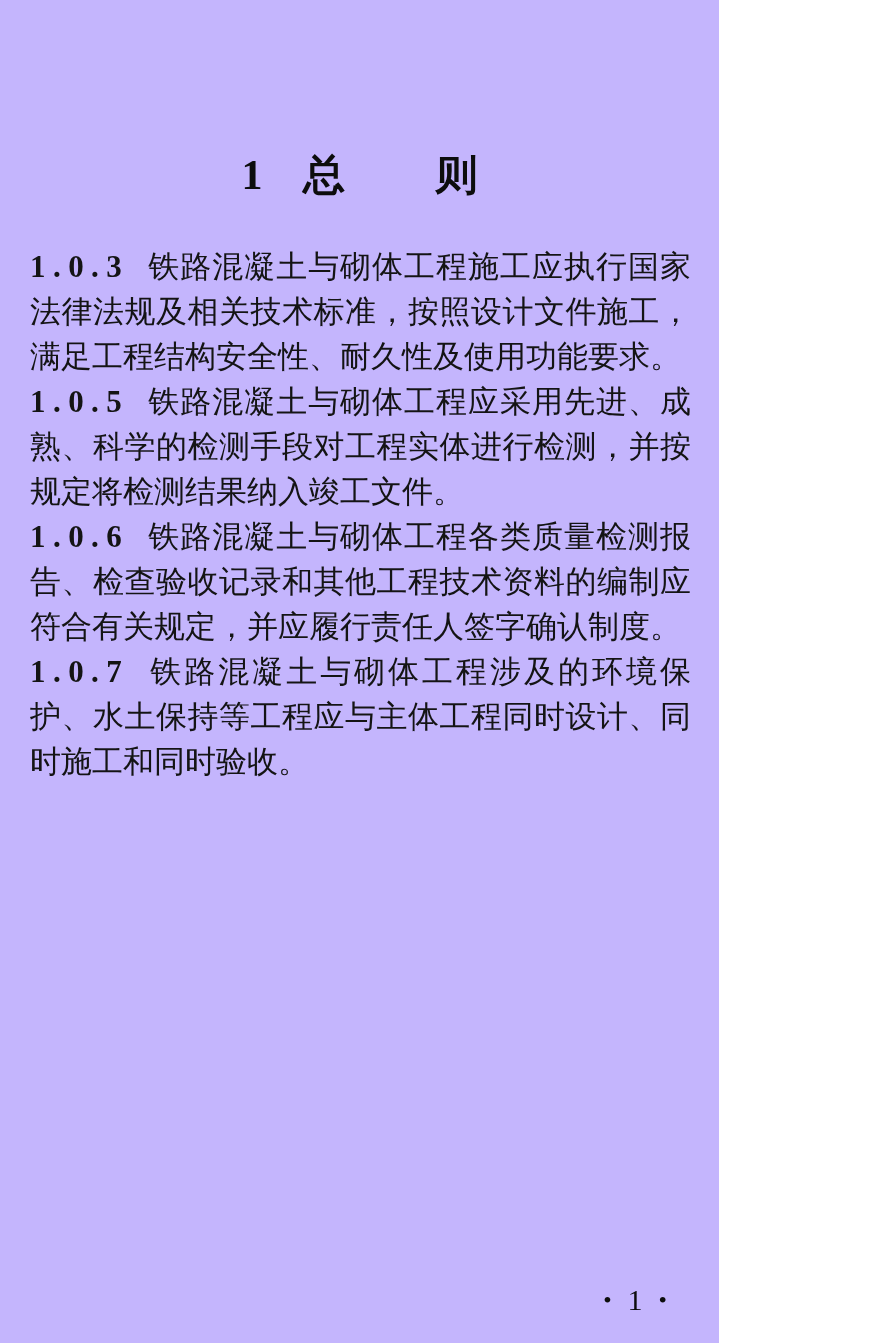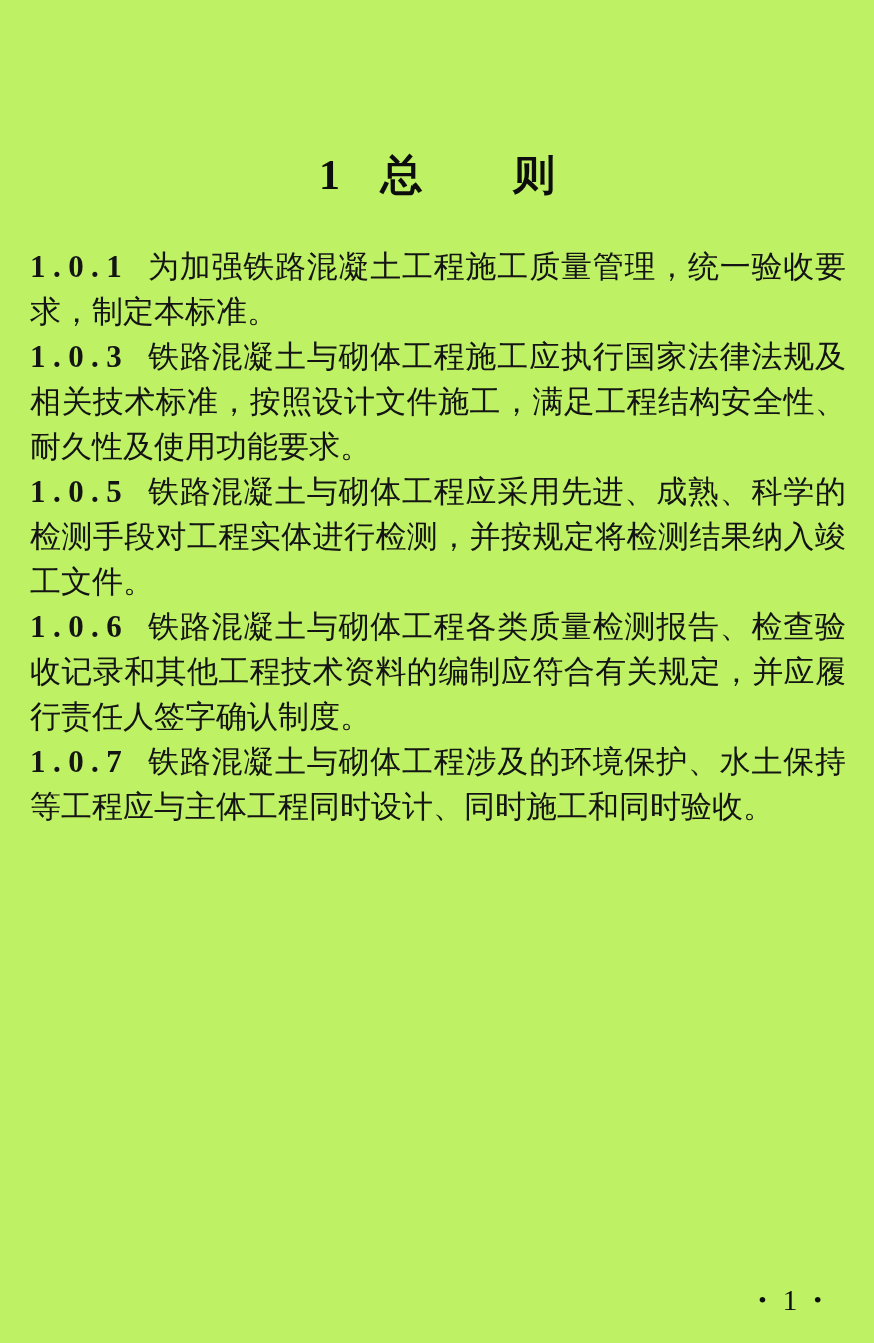--- a/index.html
+++ b/index.html
@@ -2,23 +2,23 @@
 <html><head>
 <meta charset="utf-8">
 <style>
   html, body {
     margin: 0;
     padding: 0;
     background: #ffffff;
   }
   .page {
     position: relative;
-    width: 874px;
+    width: 719px;
     height: 1343px;
-    background: #bef264;
+    background: #c4b5fd;
     color: #111111;
     font-family: "Liberation Serif", "DejaVu Serif", serif;
     box-sizing: border-box;
     overflow: hidden;
   }
   .chapter-title {
     margin: 0;
     padding-top: 146px;
     text-align: center;
     font-size: 42px;
@@ -72,21 +72,20 @@
 
 <div class="page">
 
   <h1 class="chapter-title">
     <span class="num">1</span>
     <span class="word-a">总</span>
     <span class="word-b">则</span>
   </h1>
 
   <div class="clauses">
-    <p class="clause"><span class="clause-num">1.0.1</span><span class="clause-text">为加强铁路混凝土工程施工质量管理，统一验收要求，制定本标准。</span></p>
     <p class="clause"><span class="clause-num">1.0.3</span><span class="clause-text">铁路混凝土与砌体工程施工应执行国家法律法规及相关技术标准，按照设计文件施工，满足工程结构安全性、耐久性及使用功能要求。</span></p>
     <p class="clause"><span class="clause-num">1.0.5</span><span class="clause-text">铁路混凝土与砌体工程应采用先进、成熟、科学的检测手段对工程实体进行检测，并按规定将检测结果纳入竣工文件。</span></p>
     <p class="clause"><span class="clause-num">1.0.6</span><span class="clause-text">铁路混凝土与砌体工程各类质量检测报告、检查验收记录和其他工程技术资料的编制应符合有关规定，并应履行责任人签字确认制度。</span></p>
     <p class="clause"><span class="clause-num">1.0.7</span><span class="clause-text">铁路混凝土与砌体工程涉及的环境保护、水土保持等工程应与主体工程同时设计、同时施工和同时验收。</span></p>
   </div>
 
   <div class="page-footer">
     <span class="dot">•</span><span class="pgnum">1</span><span class="dot">•</span>
   </div>
 

